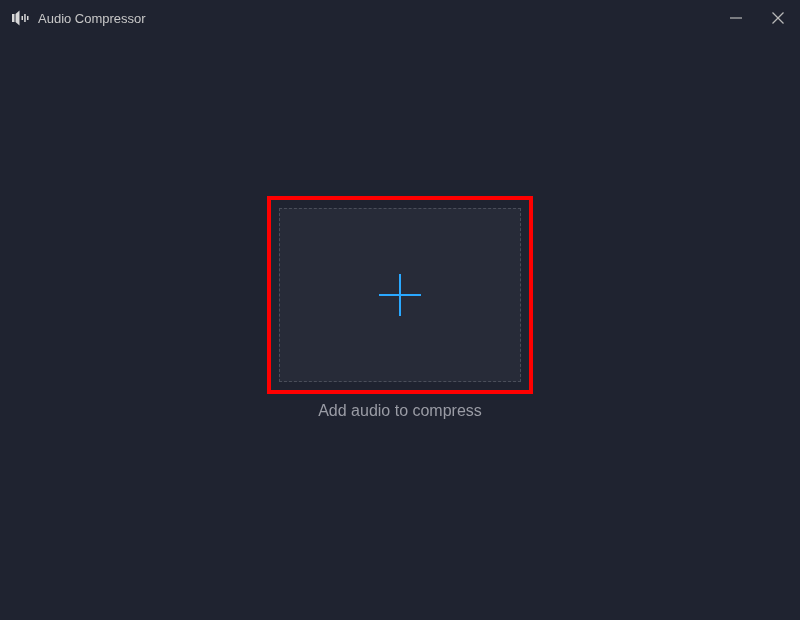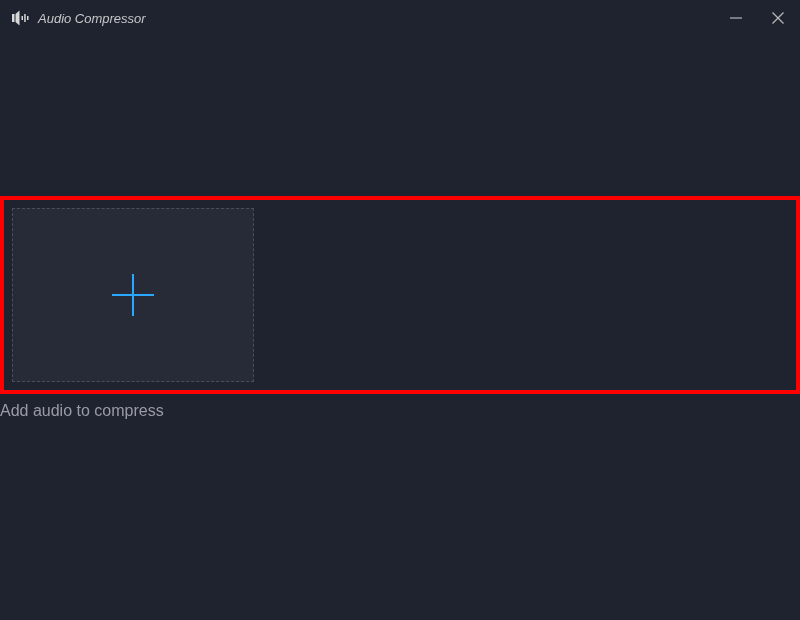--- a/index.html
+++ b/index.html
@@ -19,21 +19,20 @@
       height: 36px;
       display: flex;
       align-items: center;
       justify-content: space-between;
       padding: 0 12px;
     }
     .titlebar-left {
       display: flex;
       align-items: center;
       gap: 8px;
-      font-style: italic;
     }
     .app-icon {
       display: flex;
       align-items: center;
       justify-content: center;
       width: 18px;
       height: 18px;
     }
     .app-title {
       color: #c8c8c8;
@@ -54,20 +53,21 @@
       cursor: pointer;
     }
     .main {
       position: absolute;
       top: 36px;
       left: 0;
       right: 0;
       bottom: 0;
       display: flex;
       flex-direction: column;
+      align-items: center;
       justify-content: center;
     }
     .dropzone-highlight {
       border: 4px solid #ff0000;
       padding: 8px;
       position: relative;
       top: -20px;
     }
     .dropzone {
       width: 242px;

